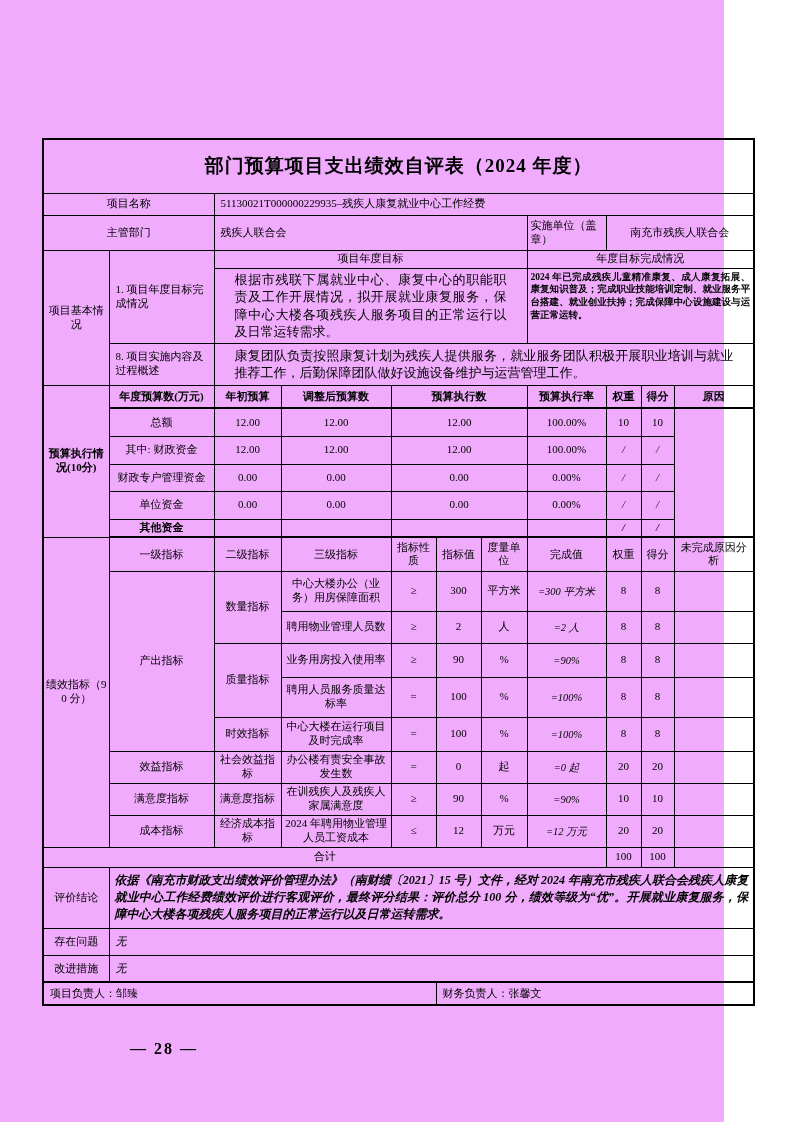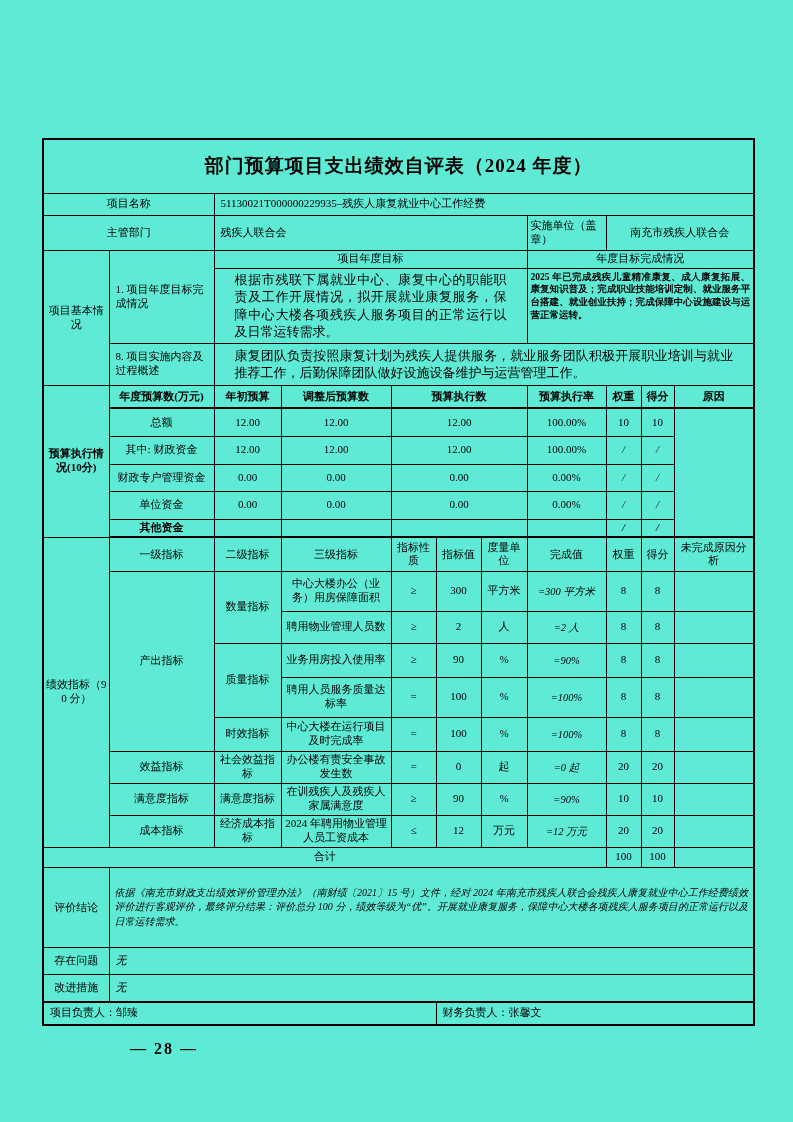--- a/index.html
+++ b/index.html
@@ -1,39 +1,39 @@
 <!DOCTYPE html>
 <html><head>
 <meta charset="utf-8">
 <style>
   html,body{margin:0;padding:0;}
   body{
     width:793px;height:1122px;background:#ffffff;color:#000;
     font-family:"Liberation Serif","DejaVu Serif",serif;
     position:relative;overflow:hidden;
   }
-  .sheet{position:absolute;left:0;top:0;width:793px;height:1122px;background:#5eead4;}
+  .sheet{position:absolute;left:0;top:0;width:724px;height:1122px;background:#f0abfc;}
   table.main{
     position:absolute;left:42px;top:138px;width:711px;
     border-collapse:collapse;table-layout:fixed;
     border:2px solid #000;
   }
   td{
     border:1px solid #000;
     font-size:11px;line-height:1.25;
     text-align:center;vertical-align:middle;
     padding:1px 2px;overflow:hidden;word-break:break-all;
   }
   td.title-cell{font-size:19px;font-weight:bold;letter-spacing:1px;}
   td.left{text-align:left;padding-left:6px;}
   td.small-left{text-align:justify;text-justify:inter-ideograph;font-size:13px;padding:2px 20px;vertical-align:top;line-height:1.35;font-family:Liberation Serif, serif;}
   td.completion-text{font-size:9.5px;font-weight:bold;line-height:1.35;text-align:justify;padding:2px 3px;vertical-align:top;}
   td.seal{text-align:left;padding:1px 3px;line-height:1.2;}
   td.italic-val{font-style:italic;font-weight:normal;font-size:10.5px;}
-  td.conclusion{font-style:italic;font-weight:normal;font-size:10px;text-align:justify;padding:18px 5px;line-height:1.45;}
+  td.conclusion{font-style:italic;font-weight:bold;font-size:12px;text-align:justify;padding:4px 5px;line-height:1.45;}
   td.slash{font-style:italic;color:#222;}
   tr.thick-bottom td{border-bottom:2px solid #000;font-weight:bold;}
   tr.thick-top td{border-top:2px solid #000;}
   .page-num{
     position:absolute;left:130px;top:1040px;
     font-size:16px;font-weight:bold;letter-spacing:2px;
     font-family:"Liberation Serif","DejaVu Serif",serif;
   }
 </style>
 </head>
@@ -75,21 +75,21 @@
 
     <tr style="height:18px">
       <td rowspan="3">项目基本情况</td>
       <td rowspan="2" class="left" style="text-align:left">1. 项目年度目标完成情况</td>
       <td colspan="5">项目年度目标</td>
       <td colspan="4">年度目标完成情况</td>
     </tr>
 
     <tr style="height:62px">
       <td colspan="5" class="small-left">根据市残联下属就业中心、康复中心的职能职责及工作开展情况，拟开展就业康复服务，保障中心大楼各项残疾人服务项目的正常运行以及日常运转需求。</td>
-      <td colspan="4" class="completion-text">2025 年已完成残疾儿童精准康复、成人康复拓展、康复知识普及；完成职业技能培训定制、就业服务平台搭建、就业创业扶持；完成保障中心设施建设与运营正常运转。</td>
+      <td colspan="4" class="completion-text">2024 年已完成残疾儿童精准康复、成人康复拓展、康复知识普及；完成职业技能培训定制、就业服务平台搭建、就业创业扶持；完成保障中心设施建设与运营正常运转。</td>
     </tr>
 
     <tr style="height:42px">
       <td class="left" style="text-align:left">8. 项目实施内容及过程概述</td>
       <td colspan="9" class="small-left" style="vertical-align:middle">康复团队负责按照康复计划为残疾人提供服务，就业服务团队积极开展职业培训与就业推荐工作，后勤保障团队做好设施设备维护与运营管理工作。</td>
     </tr>
 
     <tr style="height:23px" class="thick-bottom">
       <td rowspan="6" style="border-bottom:1px solid #000">预算执行情况(10分)</td>
       <td>年度预算数(万元)</td>

